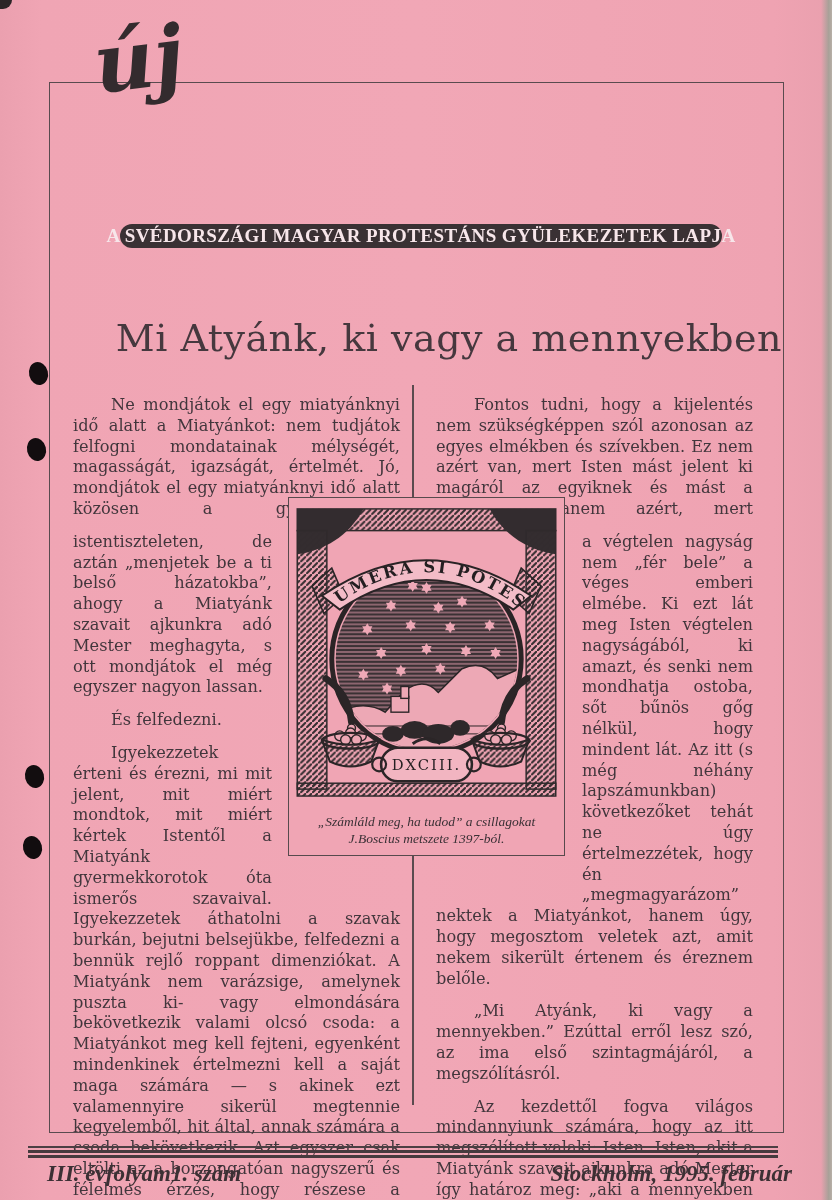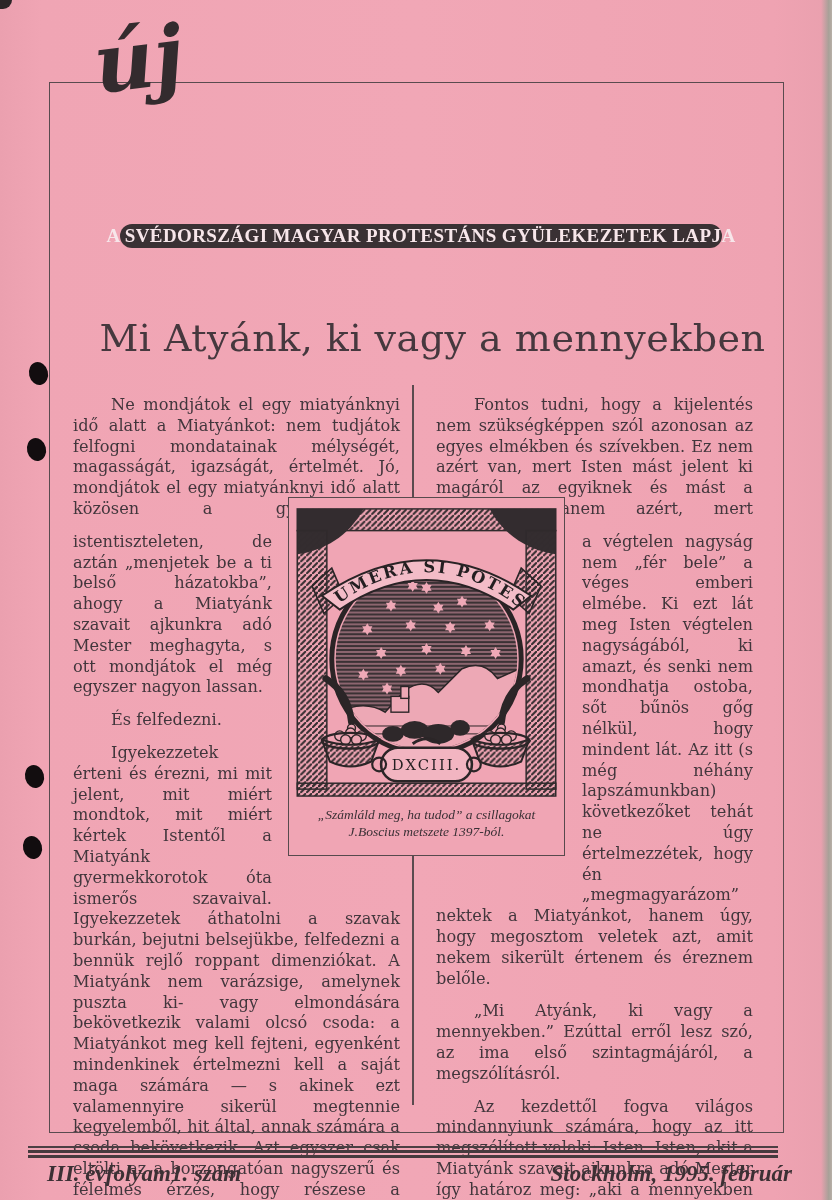--- a/index.html
+++ b/index.html
@@ -22,41 +22,41 @@
   .pretitle{position:absolute;left:94px;top:18px;font-size:82px;font-style:italic;
     font-weight:bold;color:#332b2e;transform:rotate(-7deg);line-height:1;}
   .masthead-title{position:absolute;left:168px;top:70px;font-size:172px;line-height:1;
     font-weight:bold;font-style:italic;letter-spacing:6px;color:#302a2c;}
   .pill{position:absolute;left:120px;top:224px;width:602px;height:24px;background:#3a3134;
     border-radius:19px;display:flex;align-items:center;justify-content:center;}
   .pill span{font-family:"Liberation Serif",serif;font-weight:bold;font-size:19px;
     letter-spacing:.4px;color:#f7e6ea;white-space:nowrap;}
   
   .art-title{position:absolute;left:49px;top:316px;width:733px;padding-left:34px;
-    box-sizing:border-box;text-align:center;font-size:38px;color:#46383e;letter-spacing:.5px;}
+    box-sizing:border-box;text-align:right;font-size:38px;color:#46383e;letter-spacing:.5px;}
   
   .col{position:absolute;top:383px;font-size:16.2px;line-height:20.8px;text-align:justify;
     color:#42363c;overflow-wrap:break-word;}
   #colL{left:61px;width:351px;}
   #colR{left:424px;width:341px;}
   .col p{margin:12px;}
   .ind{text-indent:38px;}
   .cont{text-align-last:justify;}
   .figspace-r{float:right;width:131px;height:368px;margin-left:9px;}
   .figspace-l{float:left;width:149px;height:366px;margin-right:9px;}
   .foly{text-align:right;font-size:15px;margin-top:4px;text-align-last:center;}
   .author{font-weight:bold;font-size:20px;text-align:right;text-align-last:right;margin-top:1px;}
   
   .divider{position:absolute;left:412px;top:385px;width:1.6px;height:720px;background:#5a4b4f;}
   
   .figure{position:absolute;left:288px;top:497px;width:277px;height:359px;z-index:5;
     background:#f0a5b4;border:1.6px solid #574a4d;box-sizing:border-box;text-align:center;
     padding-top:5px;}
   .caption{font-family:"Liberation Serif",serif;font-style:italic;font-size:13.5px;
-    line-height:17px;color:#3a3035;margin-top:3px;}
+    line-height:17px;color:#3a3035;margin-top:10px;}
   
   .rule{position:absolute;left:28px;top:1146px;width:750px;}
   .rule .r1{height:2px;background:#4c3f43;}
   .rule .g{height:2px;}
   .rule .r2{height:3px;background:#463a3e;}
   .footer-text{position:absolute;top:1161px;font-family:"Liberation Serif",serif;
     font-style:italic;font-weight:bold;font-size:23px;color:#3c3034;text-align:center;}
   #foot-left{left:47px;}
   #foot-right{right:40px;font-family:Liberation Serif, serif;}
 </style>

